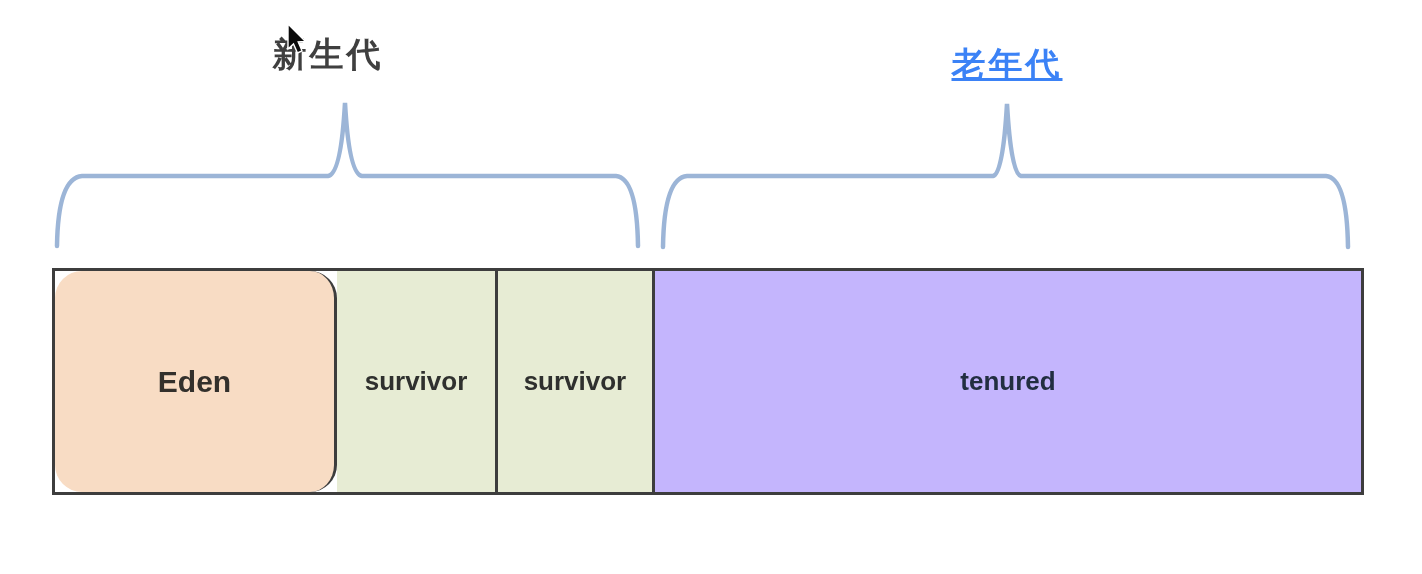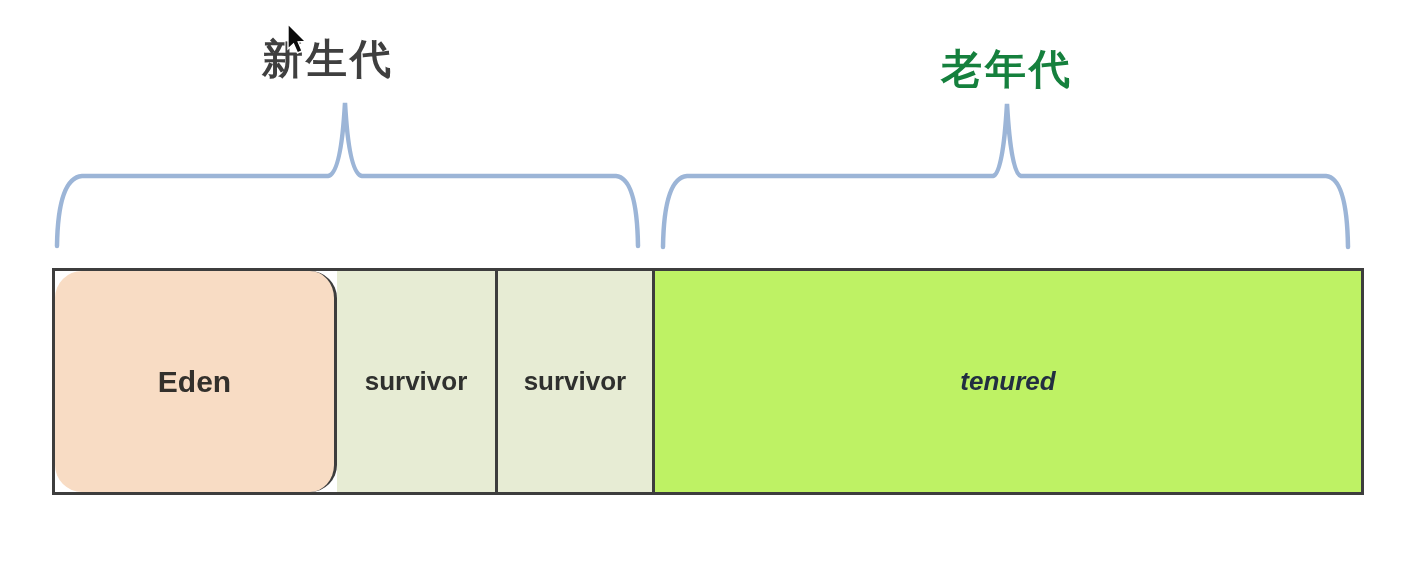--- a/index.html
+++ b/index.html
@@ -12,21 +12,21 @@
     position: relative;
     width: 1422px;
     height: 574px;
     background: #ffffff;
     overflow: hidden;
   }
   
   .gen-label {
     position: absolute;
     transform: translateX(-50%);
-    font-size: 41px;
+    font-size: 34px;
     font-weight: 600;
     letter-spacing: 3px;
     white-space: nowrap;
     user-select: none;
   }
   .gen-label.young { left: 328px; top: 32px; }
   .gen-label.old   { left: 1007px; top: 42px; }
 
   
   svg.overlay {
@@ -60,21 +60,21 @@
     white-space: nowrap;
   }
   .seg.eden span { font-size: 30px; font-weight: 700; }
 </style>
 </head>
 <body>
 
 <div class="stage">
 
   <div class="gen-label young" style="color: rgb(63, 63, 63);">新生代</div>
-  <div class="gen-label old" style="color: #15803d;">老年代</div>
+  <div class="gen-label old" style="color: #3b82f6; text-decoration: underline;">老年代</div>
 
   <svg class="overlay" viewBox="0 0 1422 574">
     <path d="M 57 246
              Q 58 178 82 176
              L 328 176
              Q 341 174 345 103
              Q 349 174 362 176
              L 616 176
              Q 637 178 638 246" fill="none" stroke-width="4.5" stroke-linecap="round" stroke="#9cb5d7"></path>
     <path d="M 663 247
@@ -90,18 +90,18 @@
   <div class="heap-bar" style="border: 3px solid rgb(61, 61, 61);">
     <div class="seg eden" style="background: rgb(248, 220, 196); flex: 281 0 0px; border-right: 3px solid rgb(61, 61, 61); border-radius: 27px;">
       <span style="color: rgb(51, 48, 44);">Eden</span>
     </div>
     <div class="seg" style="background: rgb(231, 236, 212); flex: 159 0 0px; border-right: 3px solid rgb(61, 61, 61);">
       <span style="color: rgb(47, 48, 46);">survivor</span>
     </div>
     <div class="seg" style="background: rgb(231, 236, 212); flex: 155 0 0px; border-right: 3px solid rgb(61, 61, 61);">
       <span style="color: rgb(47, 48, 46);">survivor</span>
     </div>
-    <div class="seg" style="background: #bef264; flex: 711 0 0px; font-style: italic;">
+    <div class="seg" style="background: #c4b5fd; flex: 711 0 0px;">
       <span style="color: rgb(34, 46, 65);">tenured</span>
     </div>
   </div>
 
 </div>
 
 </body></html>

